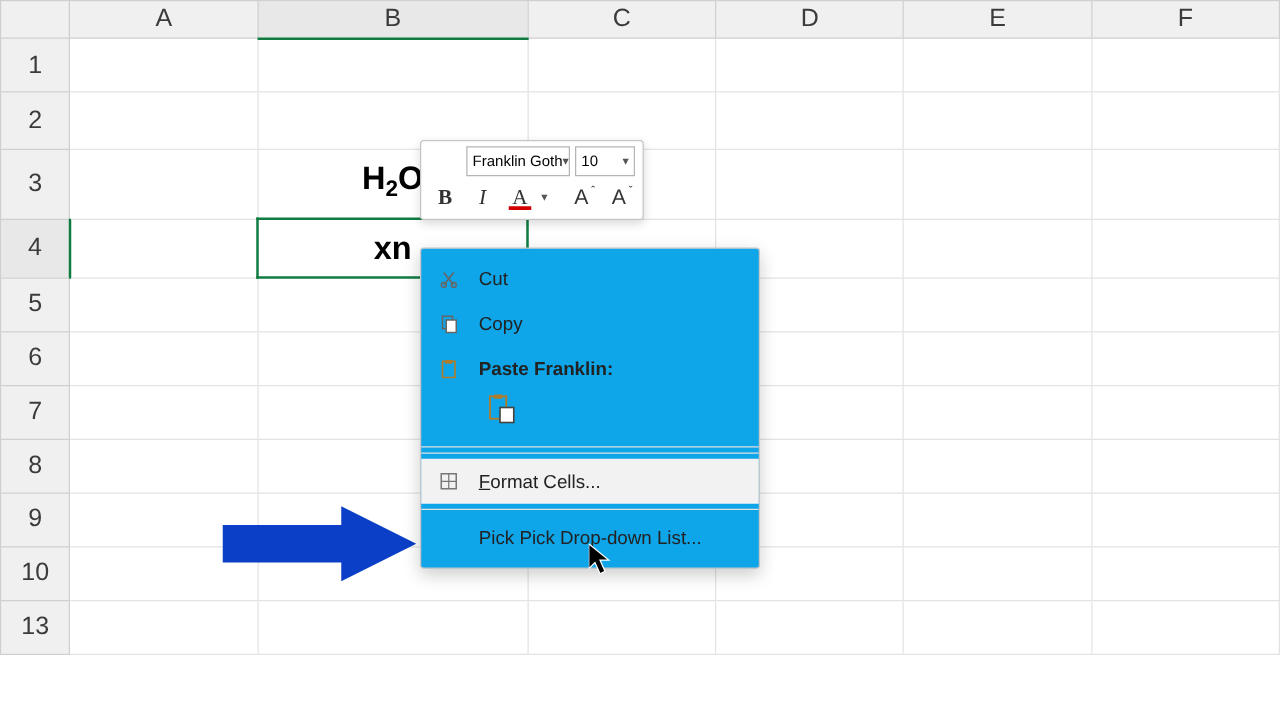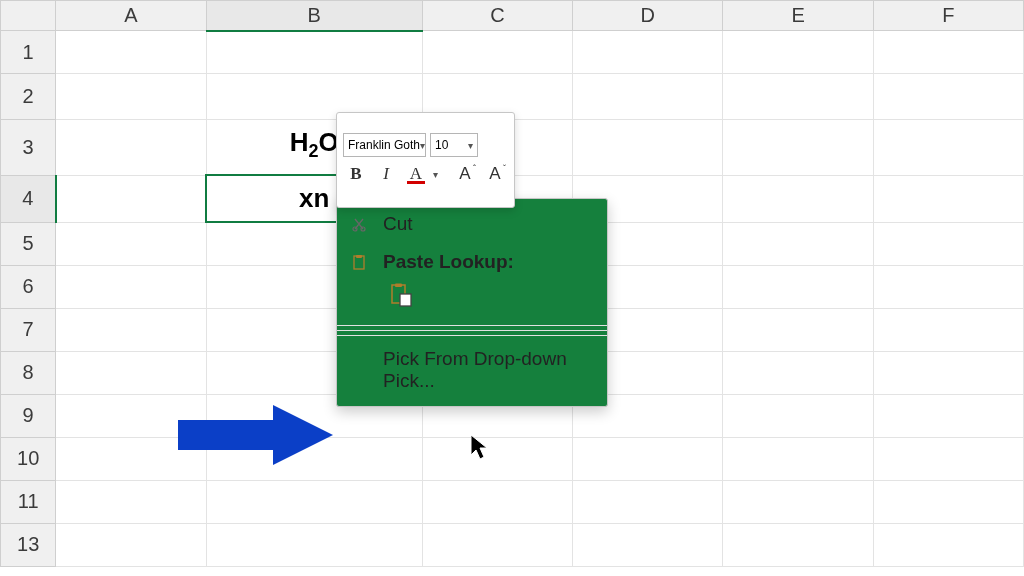--- a/index.html
+++ b/index.html
@@ -105,25 +105,26 @@
 
   
   .mini-toolbar {
     position: absolute;
     left: 336px;
     top: 112px;
     background: #fff;
     border: 1px solid #c6c6c6;
     border-radius: 3px;
     box-shadow: 0 3px 8px rgba(0,0,0,0.15);
-    padding: 20px 6px;
+    padding: 4px 6px;
     display: flex;
     flex-direction: column;
     gap: 4px;
     z-index: 10;
+    align-items: flex-end;
   }
   .mt-row { display: flex; align-items: center; gap: 4px; }
   .mt-font {
     width: 83px; height: 24px;
     border: 1px solid #b5b5b5;
     font-size: 12px;
     padding: 0 4px;
     display: flex; align-items: center; justify-content: space-between;
     overflow: hidden; white-space: nowrap;
   }
@@ -159,27 +160,27 @@
   }
   .grow { font-family: Arial; font-weight: normal; position: relative; }
   .grow sup, .shrink sup { font-size: 9px; position: absolute; top: 2px; right: 2px; }
 
   
   .ctx {
     position: absolute;
     left: 336px;
     top: 198px;
     width: 272px;
-    background: #15803d;
+    background: #0ea5e9;
     border: 1px solid #c6c6c6;
     border-radius: 3px;
     box-shadow: 0 5px 14px rgba(0,0,0,0.20);
     padding: 6px 0;
     z-index: 9;
-    font-size: 19px;
+    font-size: 15px;
     color: #222;
   }
   .ctx-item {
     display: flex;
     align-items: center;
     padding: 8px 14px 8px 12px;
     gap: 14px;
   }
   .ctx-item.hover { background: #f2f2f2; }
   .ctx-icon {
@@ -334,29 +335,20 @@
   <tr>
         <td class="row-head">10</td>
         <td class="cell"></td>
         <td class="cell"></td>
         <td class="cell"></td>
         <td class="cell"></td>
         <td class="cell"></td>
         <td class="cell"></td>
       </tr>
   <tr>
-        <td class="row-head">11</td>
-        <td class="cell"></td>
-        <td class="cell"></td>
-        <td class="cell"></td>
-        <td class="cell"></td>
-        <td class="cell"></td>
-        <td class="cell"></td>
-      </tr>
-  <tr>
         <td class="row-head">13</td>
         <td class="cell"></td>
         <td class="cell"></td>
         <td class="cell"></td>
         <td class="cell"></td>
         <td class="cell"></td>
         <td class="cell"></td>
       </tr>
 </tbody>
   </table>
@@ -393,44 +385,63 @@
   <div class="ctx-item">
     <span class="ctx-icon">
       <svg width="16" height="16" viewBox="0 0 16 16">
           <path d="M4 3 L12 13 M12 3 L4 13" stroke="#666" stroke-width="1.3" fill="none"></path>
           <circle cx="4" cy="13" r="2" fill="none" stroke="#666" stroke-width="1.2"></circle>
           <circle cx="12" cy="13" r="2" fill="none" stroke="#666" stroke-width="1.2"></circle>
         </svg>
     </span>
     <span>Cut</span>
   </div>
+  <div class="ctx-item">
+    <span class="ctx-icon">
+      <svg width="16" height="16" viewBox="0 0 16 16">
+          <rect x="3" y="2" width="8" height="10" fill="none" stroke="#666" stroke-width="1.2"></rect>
+          <rect x="6" y="5" width="8" height="10" fill="#fff" stroke="#666" stroke-width="1.2"></rect>
+        </svg>
+    </span>
+    <span>Copy</span>
+  </div>
   <div class="ctx-item" style="padding-bottom:2px">
     <span class="ctx-icon">
       <svg width="16" height="16" viewBox="0 0 16 16">
           <rect x="3" y="2" width="10" height="13" fill="none" stroke="#b07d2b" stroke-width="1.3"></rect>
           <rect x="5" y="1" width="6" height="3" rx="1" fill="#b07d2b"></rect>
         </svg>
     </span>
-    <span style="font-weight:bold">Paste Lookup:</span>
+    <span style="font-weight:bold">Paste Franklin:</span>
   </div>
   <div class="paste-row">
     <div class="paste-btn">
       <svg width="26" height="26" viewBox="0 0 26 26">
         <rect x="4" y="3" width="13" height="18" fill="none" stroke="#b07d2b" stroke-width="1.5"></rect>
         <rect x="7" y="1.5" width="7" height="3.5" rx="1" fill="#b07d2b"></rect>
         <rect x="12" y="12" width="11" height="12" fill="#fff" stroke="#444" stroke-width="1.3"></rect>
       </svg>
     </div>
   </div>
   <div class="ctx-sep"></div>
   <div class="ctx-sep"></div>
+  <div class="ctx-item hover">
+    <span class="ctx-icon">
+      <svg width="16" height="16" viewBox="0 0 16 16">
+          <rect x="2" y="2" width="12" height="12" fill="none" stroke="#777" stroke-width="1.2"></rect>
+          <line x1="2" y1="8" x2="14" y2="8" stroke="#777"></line>
+          <line x1="8" y1="2" x2="8" y2="14" stroke="#777"></line>
+        </svg>
+    </span>
+    <span><span class="underline-char">F</span><span>ormat Cells...</span></span>
+  </div>
   <div class="ctx-sep"></div>
   <div class="ctx-item">
     <span class="ctx-icon"></span>
-    <span>Pick From Drop-down Pick...</span>
+    <span>Pick Pick Drop-down List...</span>
   </div>
 </div>
 
 <svg class="bigarrow" width="160" height="70" viewBox="0 0 160 70">
   <polygon points="0,20 95,20 95,5 155,35 95,65 95,50 0,50" fill="#0b3fc7"></polygon>
 </svg>
 
 <svg class="cursor" width="20" height="28" viewBox="0 0 20 28">
   <polygon points="0,0 0,20 5,15 9,24 13,22 9,13 16,13" fill="#000" stroke="#fff" stroke-width="1"></polygon>
 </svg>

